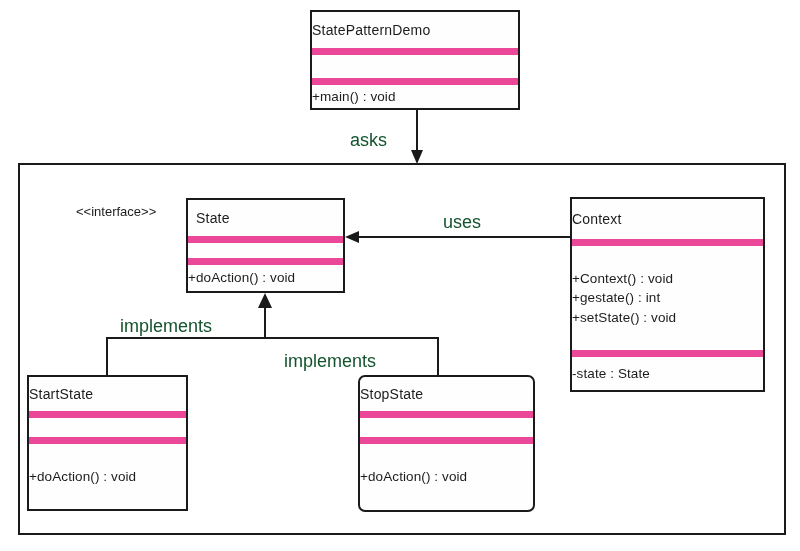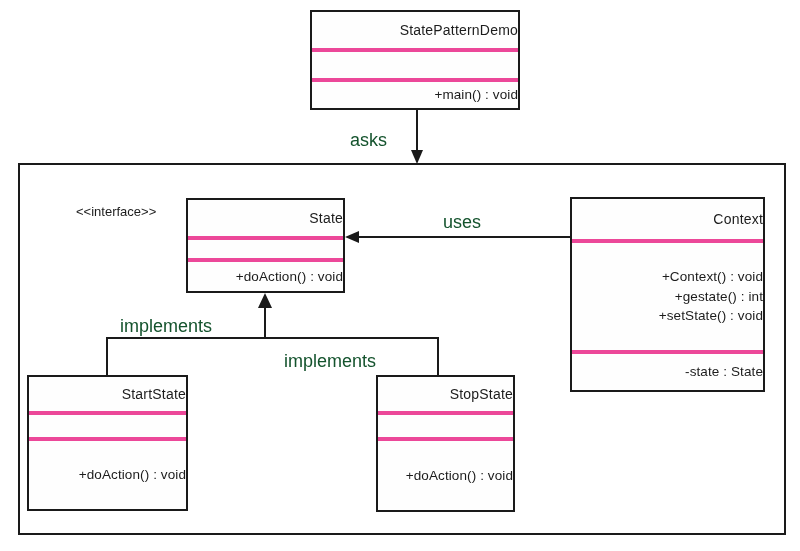--- a/index.html
+++ b/index.html
@@ -20,27 +20,27 @@
     box-sizing: border-box;
     border: 2px solid #1a1a1a;
     background: #fefefe;
     display: flex;
     flex-direction: column;
   }
   .compartment {
     box-sizing: border-box;
     display: flex;
     flex-direction: column;
-    align-items: flex-end;
+    align-items: flex-start;
     justify-content: center;
     text-align: center;
     color: #1c1c1c;
   }
   .compartment.divided {
-    border-top: 4px solid #ec4899;
+    border-top: 7px solid #ec4899;
   }
   .cls-name {
     font-size: 14px;
     letter-spacing: 0.2px;
   }
   .member {
     font-size: 13.5px;
     line-height: 1.45;
     letter-spacing: 0.1px;
     white-space: nowrap;
@@ -148,21 +148,21 @@
   <div class="uml-box" style="left:27px; top:375px; width:161px; height:136px;">
     <div class="compartment cls-name" style="height:34px;border-radius:16px;">
       <span>StartState</span>
     </div>
     <div class="compartment divided" style="height:26px;"></div>
     <div class="compartment divided" style="flex:1;">
       <span class="member">+doAction() : void</span>
     </div>
   </div>
 
-  <div class="uml-box" style="left:376px; top:375px; width:139px; height:137px;">
+  <div class="uml-box" style="left:358px; top:375px; width:177px; height:137px;border-radius:7px;">
     <div class="compartment cls-name" style="height:34px;">
       <span>StopState</span>
     </div>
     <div class="compartment divided" style="height:26px;"></div>
     <div class="compartment divided" style="flex:1;">
       <span class="member">+doAction() : void</span>
     </div>
   </div>
 
 </div>

